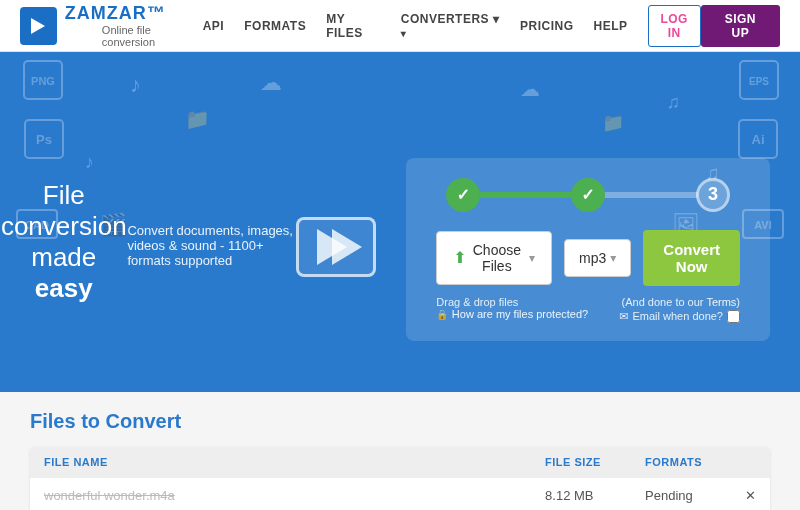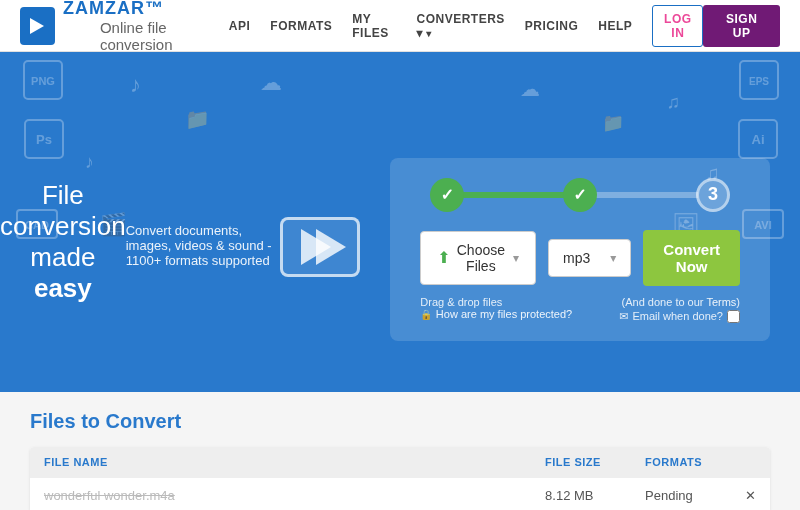--- a/index.html
+++ b/index.html
@@ -28,21 +28,21 @@
       border-radius: 4px;
       display: flex;
       align-items: center;
       justify-content: center;
       font-size: 18px;
       color: #fff;
       font-weight: bold;
     }
     .logo-text-block { display: flex; flex-direction: column; }
     .logo-main { font-size: 18px; font-weight: bold; color: #1a6fc4; letter-spacing: 1px; }
-    .logo-sub { font-size: 15px; color: #666; margin-left: 37px; }
+    .logo-sub { font-size: 11px; color: #666; margin-left: 37px; }
     .nav-links {
       display: flex;
       align-items: center;
       gap: 20px;
       margin-left: auto;
       margin-right: 20px;
     }
     .nav-link {
       font-size: 12px;
       color: #444;
@@ -222,21 +222,21 @@
     .format-select {
       background: #fff;
       border: 1px solid #ccc;
       border-radius: 4px;
       padding: 10px 14px;
       font-size: 14px;
       color: #333;
       cursor: pointer;
       display: flex;
       align-items: center;
-      gap: 20px;
+      gap: 4px;
       flex: 0.7;
       justify-content: space-between;
     }
     .convert-btn {
       background: #8dc63f;
       color: #fff;
       border: none;
       border-radius: 4px;
       padding: 11px 20px;
       font-size: 15px;

